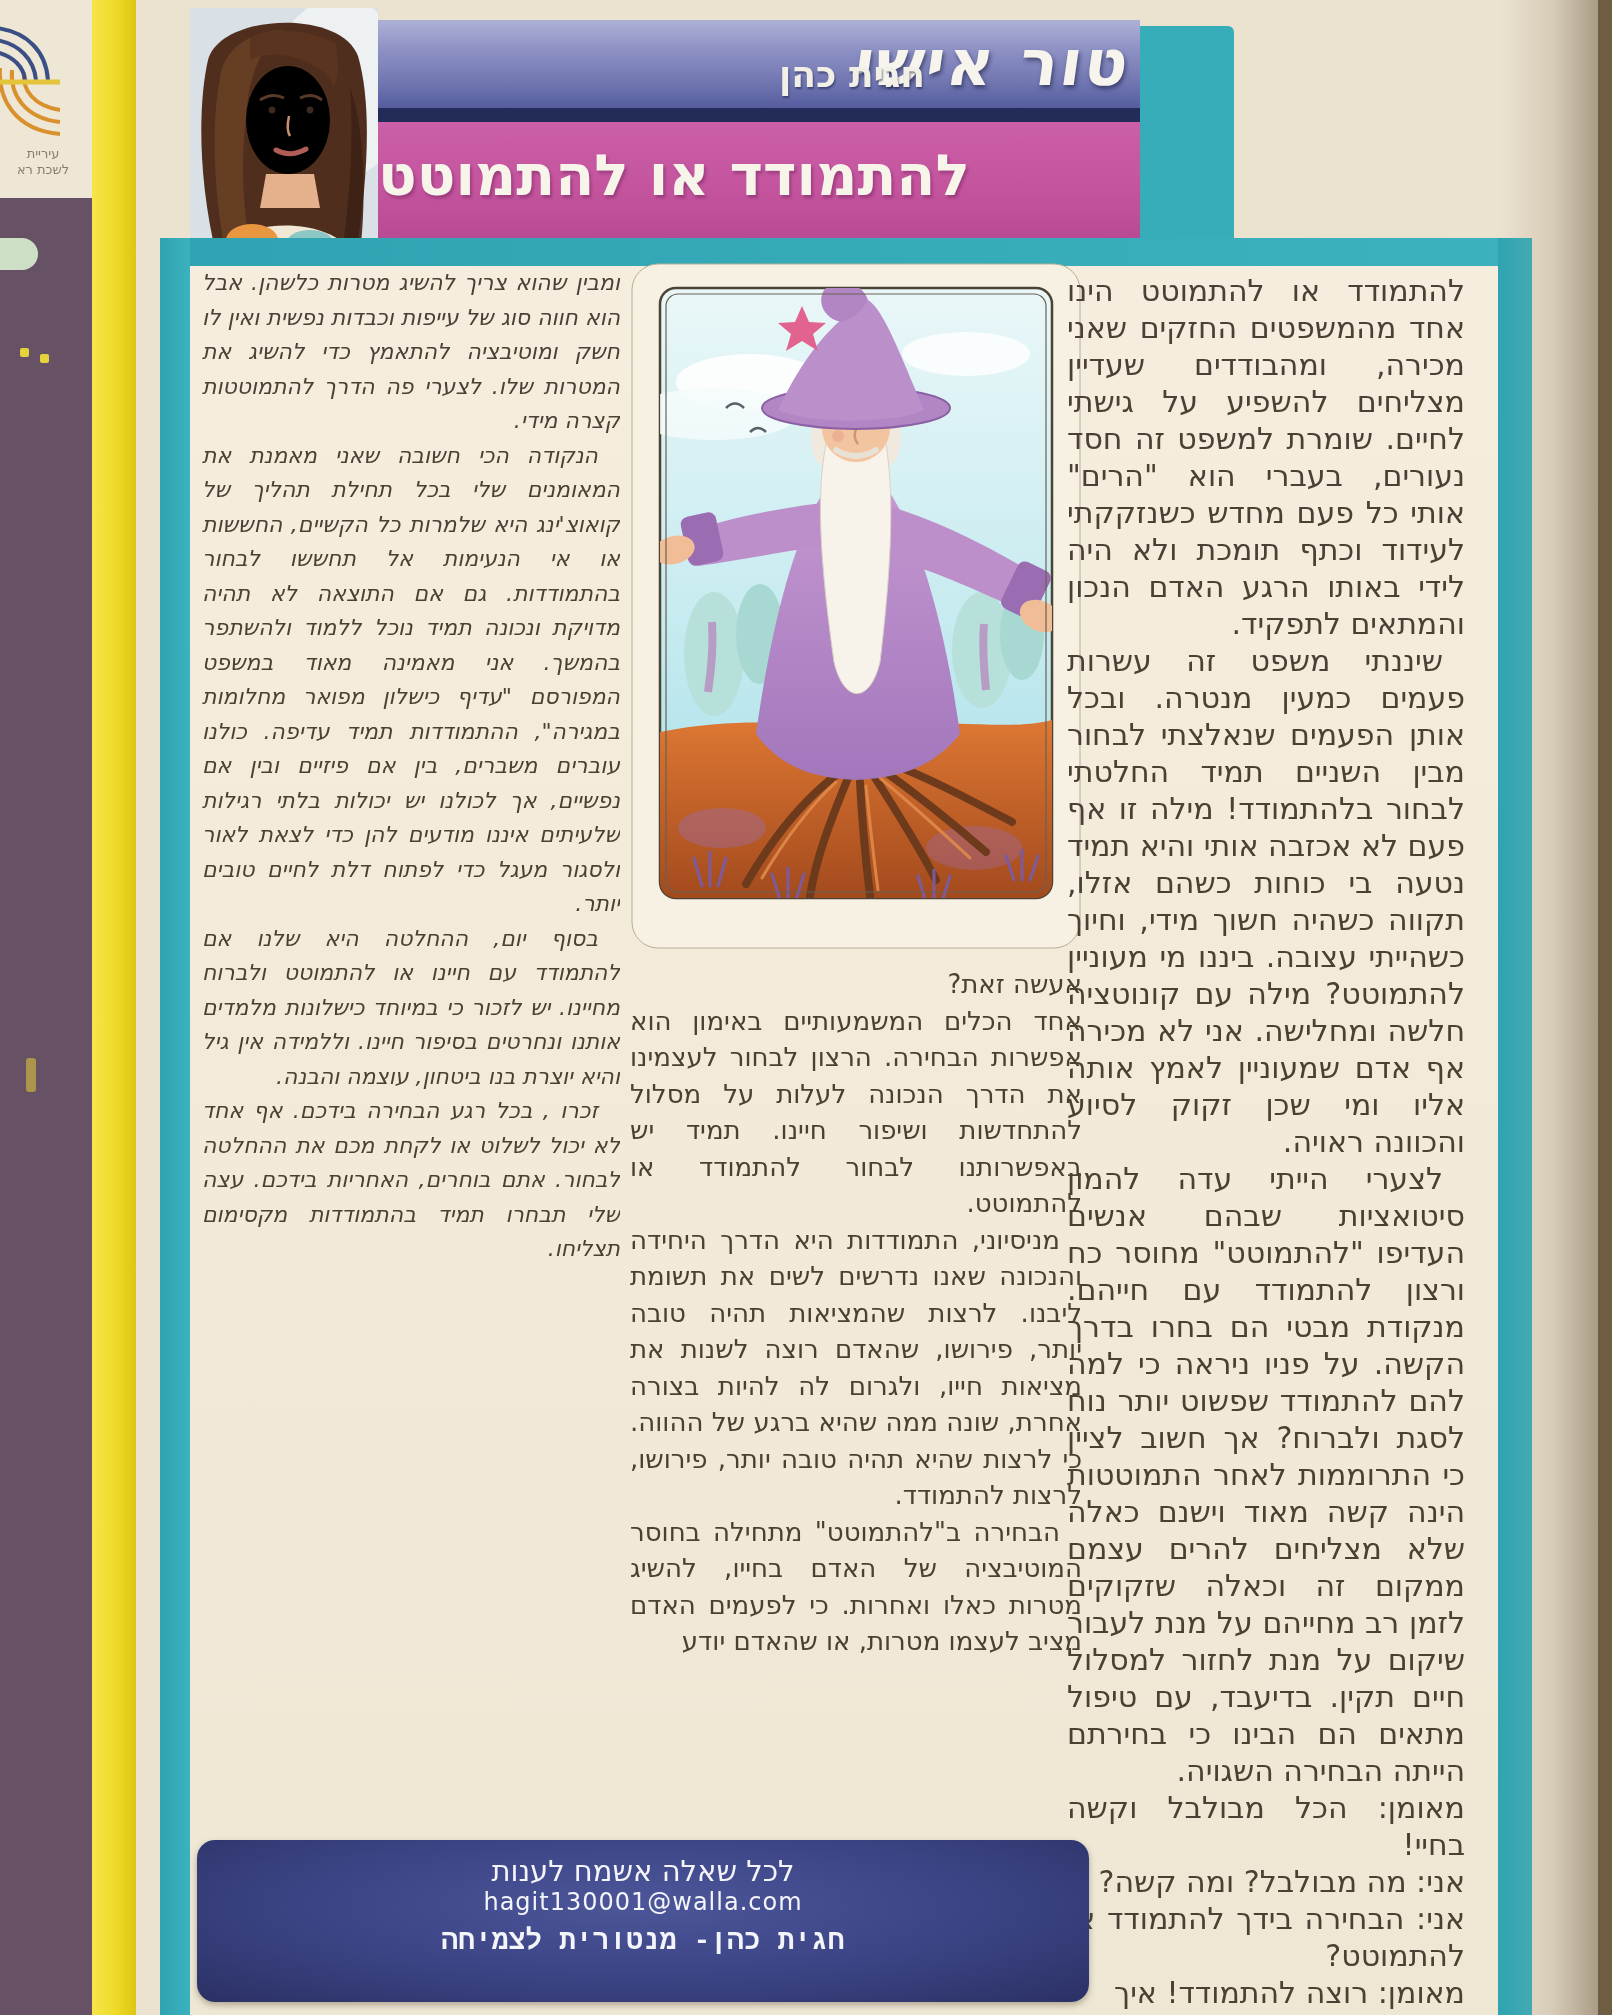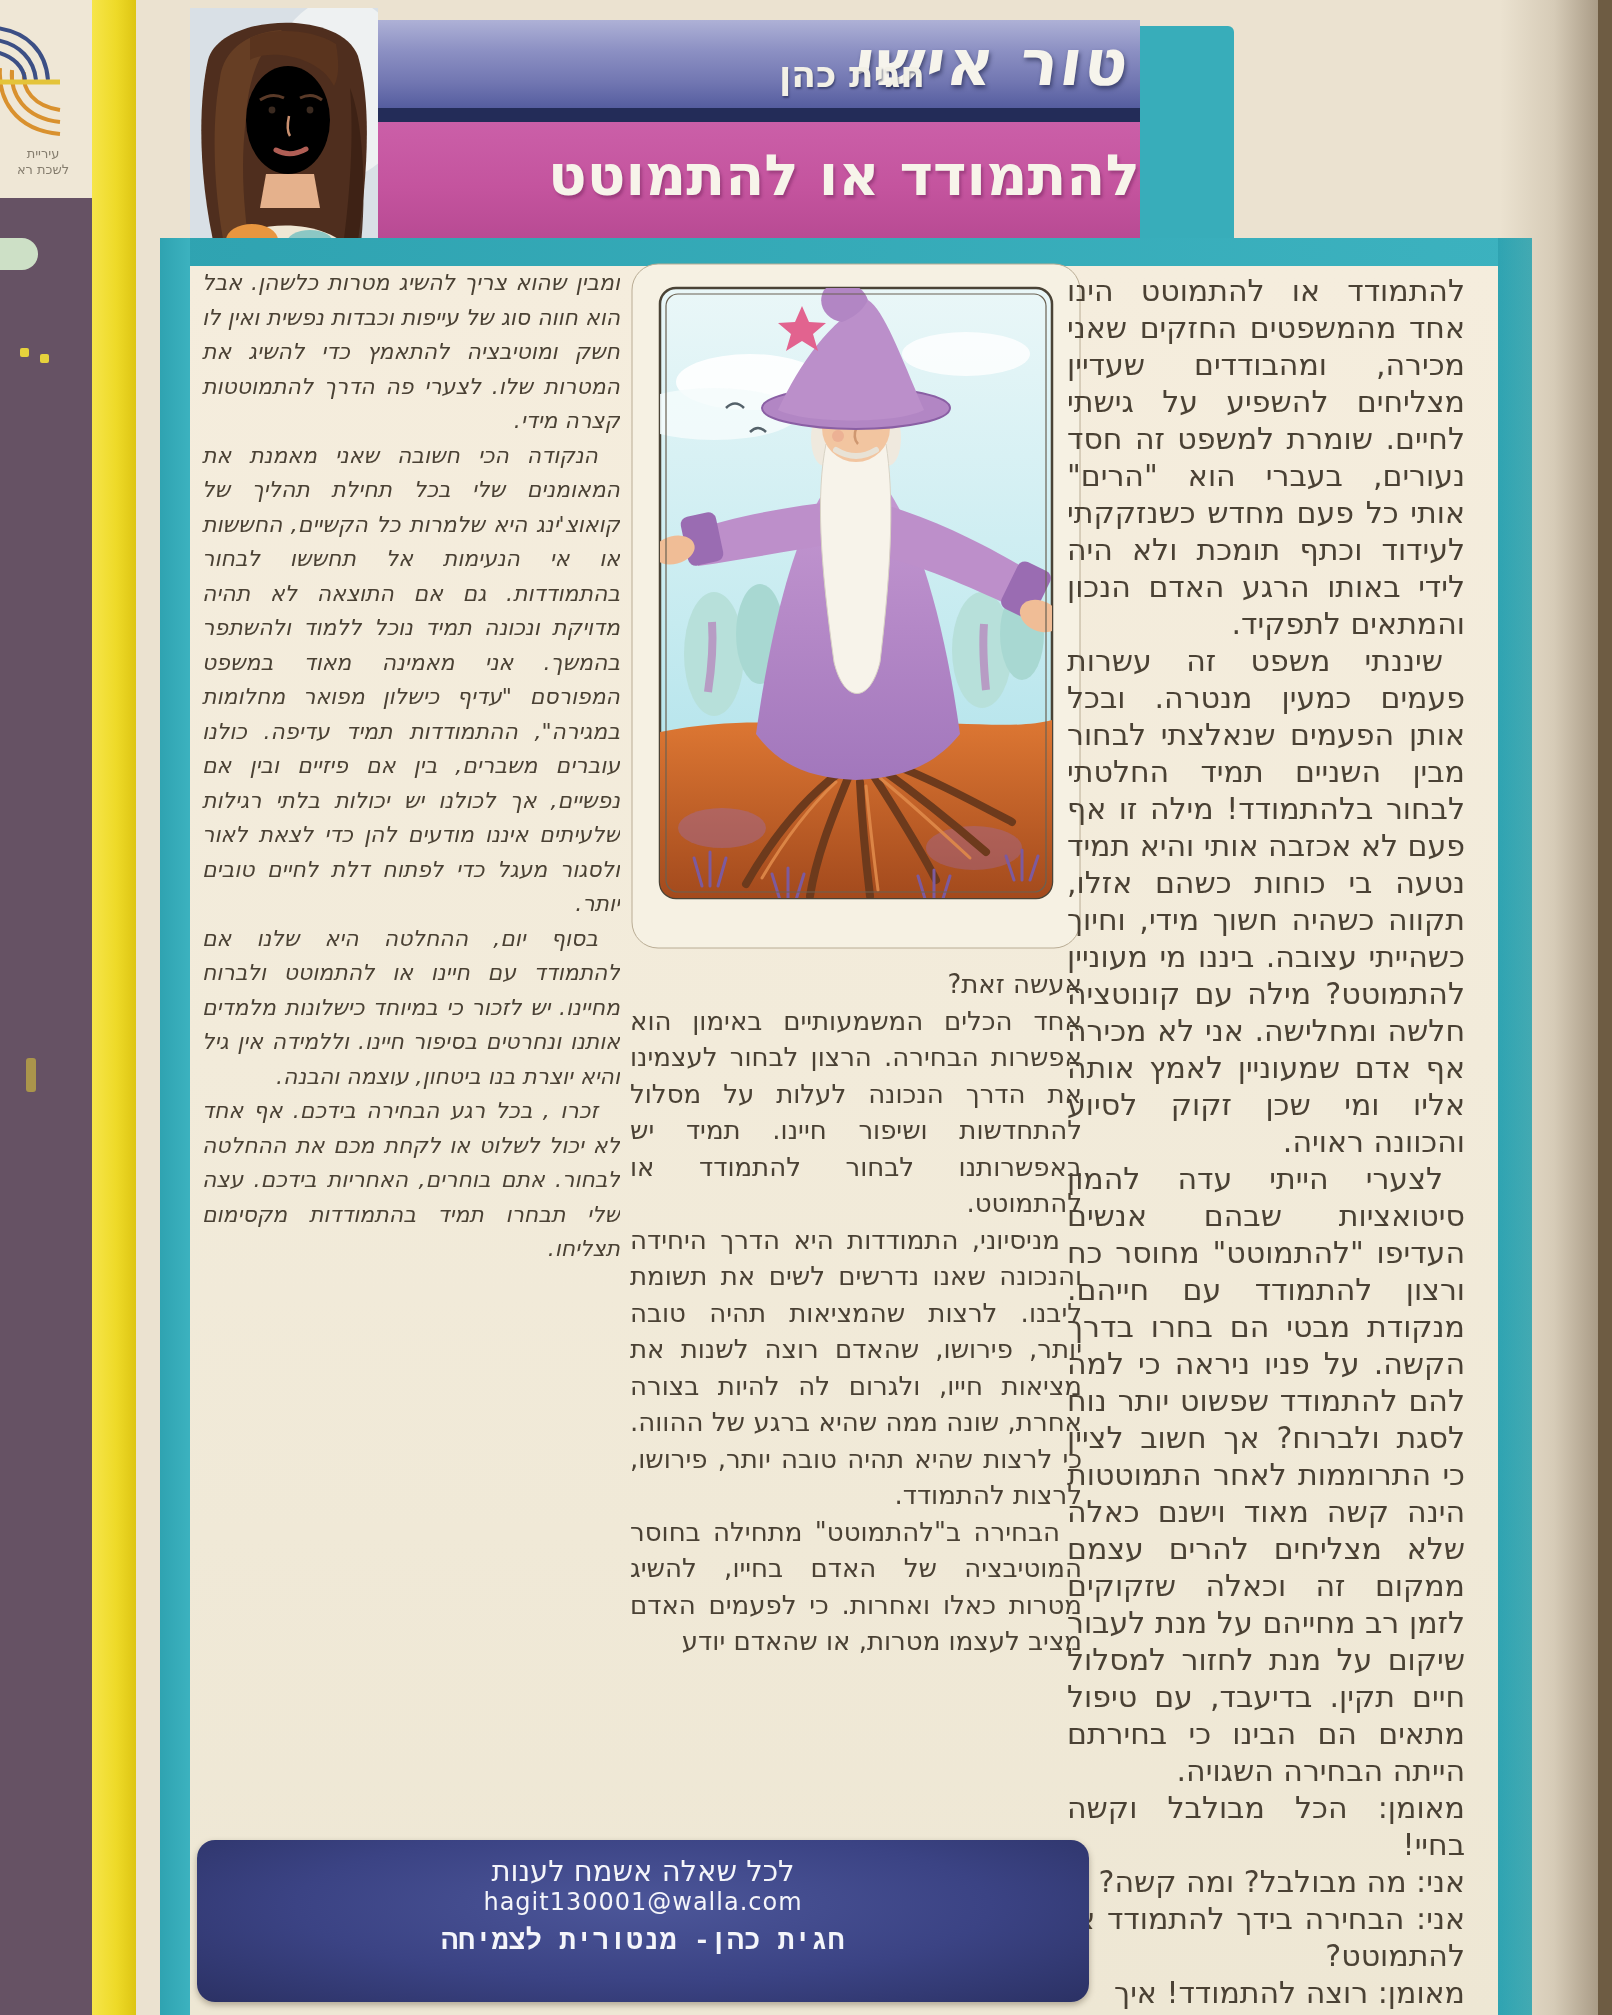--- a/index.html
+++ b/index.html
@@ -18,21 +18,21 @@
   
   #page{left:136px;top:0;width:1462px;height:2015px;background:#ebe2d0;}
   #page-shadow{left:1500px;top:0;width:98px;height:2015px;background:linear-gradient(90deg,rgba(0,0,0,0) 0%,rgba(120,100,70,.18) 55%,rgba(90,70,45,.45) 100%);}
 
   
   #author-photo{left:190px;top:8px;width:188px;height:246px;}
   #banner-blue{left:378px;top:20px;width:762px;height:88px;background:linear-gradient(180deg,#aeb1d6 0%,#8c90c3 35%,#7277b2 70%,#555d9f 100%);border-bottom:14px solid #232c58;}
   #column-label{position:absolute;right:10px;top:6px;font-size:64px;font-weight:800;color:#f6f4ec;transform:skewX(-8deg);text-shadow:2px 3px 4px rgba(20,25,60,.55);letter-spacing:2px;}
   #author-name{position:absolute;right:215px;top:34px;font-size:36px;font-weight:700;color:#f2f0e6;text-shadow:1px 2px 2px rgba(20,25,60,.5);}
   #banner-pink{left:378px;top:122px;width:762px;height:118px;background:linear-gradient(180deg,#cb5fa8 0%,#c4549e 55%,#b84a93 100%);}
-  #article-title{position:absolute;left:0;top:20px;width:100%;text-align:right;font-size:57px;font-weight:800;color:#f7f4ea;text-shadow:2px 3px 3px rgba(90,20,70,.35);}
+  #article-title{position:absolute;left:0;top:20px;width:100%;text-align:left;font-size:57px;font-weight:800;color:#f7f4ea;text-shadow:2px 3px 3px rgba(90,20,70,.35);}
   #teal-block{left:1140px;top:26px;width:94px;height:214px;background:#38adba;border-radius:0 6px 0 0;}
 
   
   .teal{background:linear-gradient(90deg,#2fa3b1,#3cb2bf);}
   #frame-top{left:160px;top:238px;width:1372px;height:28px;}
   #frame-left{left:160px;top:238px;width:30px;height:1777px;}
   #frame-right{left:1498px;top:238px;width:34px;height:1777px;}
   #paper{left:190px;top:266px;width:1308px;height:1749px;background:linear-gradient(180deg,#f5eddd 0%,#f2ebda 45%,#eee7d4 100%);}
 
   

